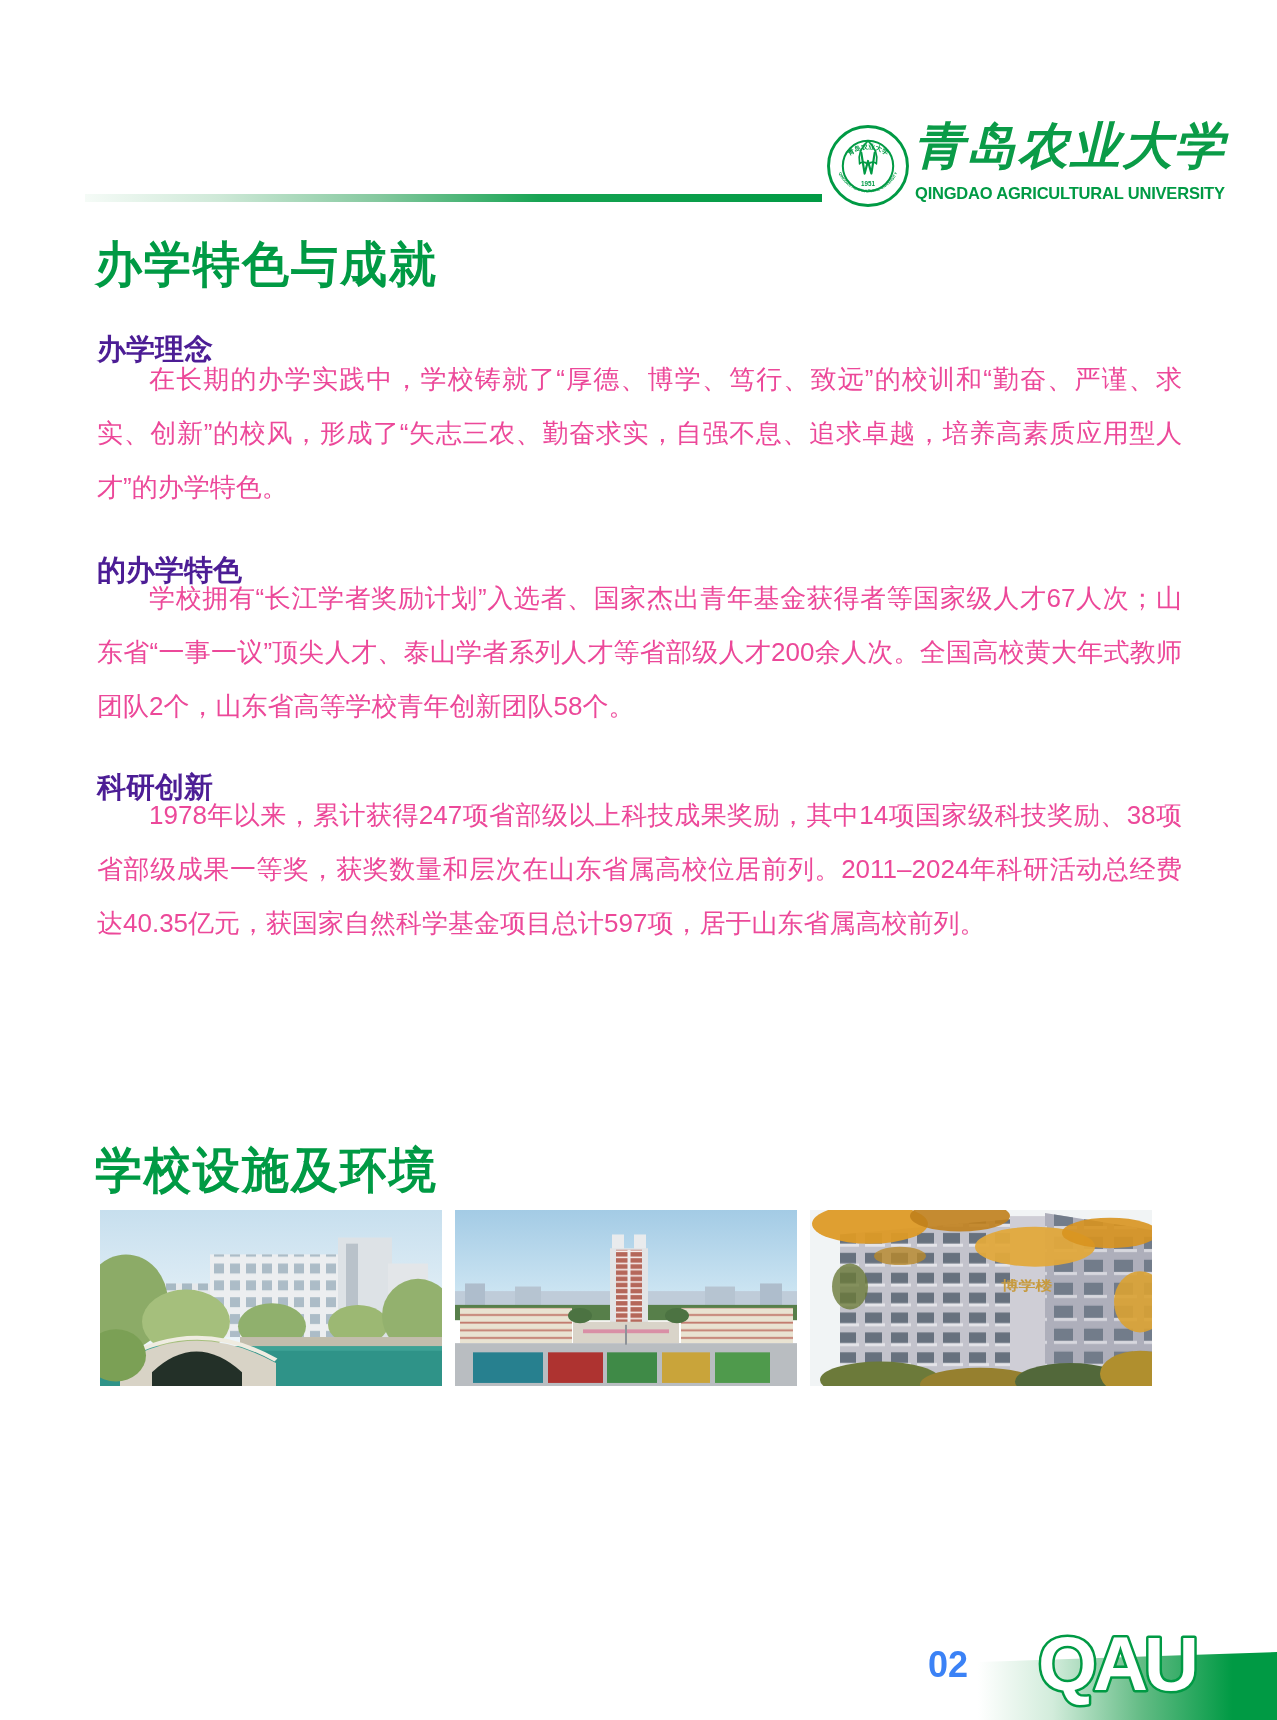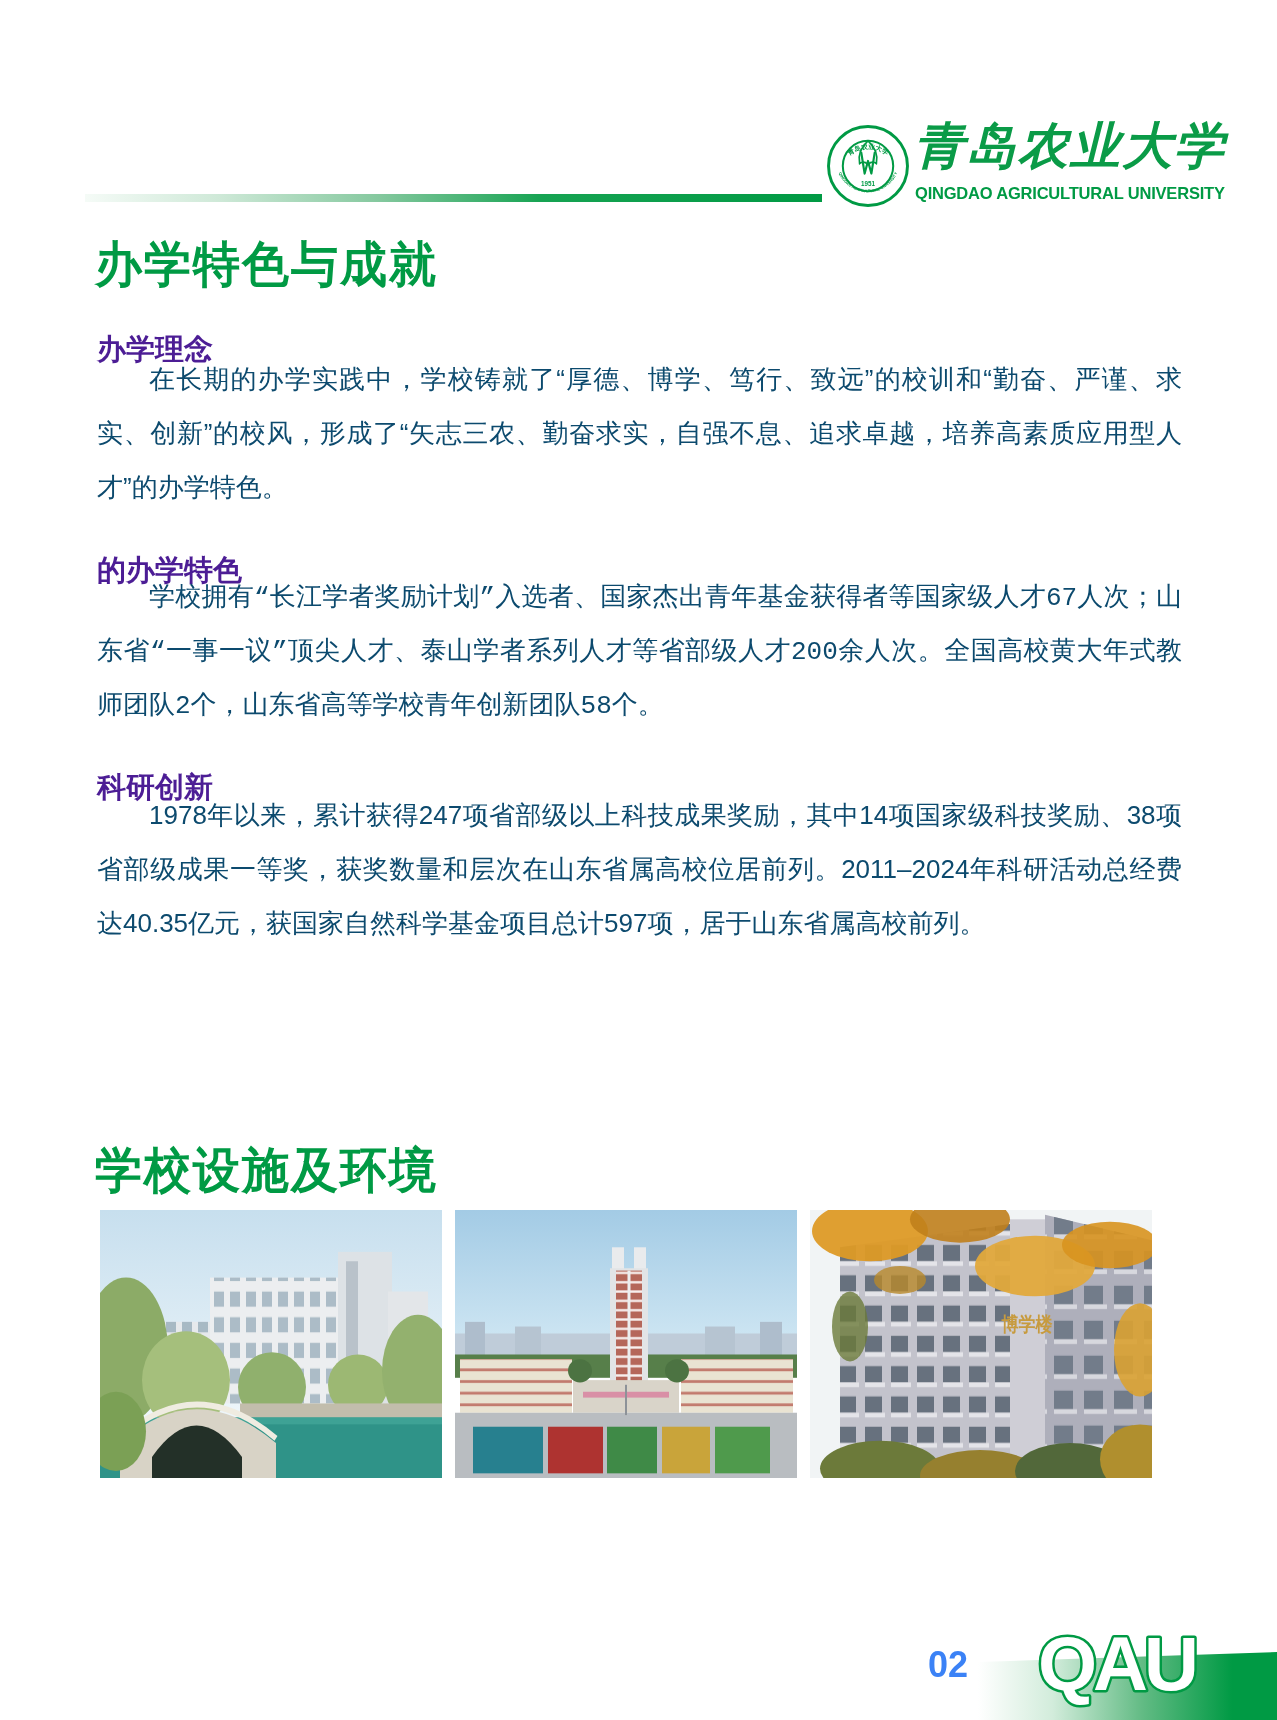--- a/index.html
+++ b/index.html
@@ -41,28 +41,28 @@
   .sub-heading{
     position:absolute;left:97px;
     font-size:29px;font-weight:bold;color:#4c1d95;
     white-space:nowrap;
   }
   #h-philosophy{top:306px;}
   #h-faculty{top:527px;}
   #h-research{top:744px;text-align:center;}
   .body-para{
     position:absolute;left:97px;width:1085px;
-    font-size:26px;line-height:54px;color:#0c4a6e;
+    font-size:26px;line-height:54px;color:#ec4899;
     text-align:justify;text-indent:2em;margin:0;
   }
   #p-philosophy{top:352px;}
-  #p-faculty{top:571px;font-family:Liberation Mono, monospace;}
+  #p-faculty{top:571px;}
   #p-research{top:788px;}
   
-  .photo{position:absolute;top:1210px;width:342px;height:268px;overflow:hidden;}
+  .photo{position:absolute;top:1210px;width:342px;height:176px;overflow:hidden;}
   #photo-1{left:100px;}
   #photo-2{left:455px;}
   #photo-3{left:810px;}
   .photo svg{display:block;width:100%;height:100%;}
   
   .page-number{
     position:absolute;left:928px;top:1644px;
     font-size:36px;font-weight:bold;color:#3b82f6;
   }
   .footer-band{

